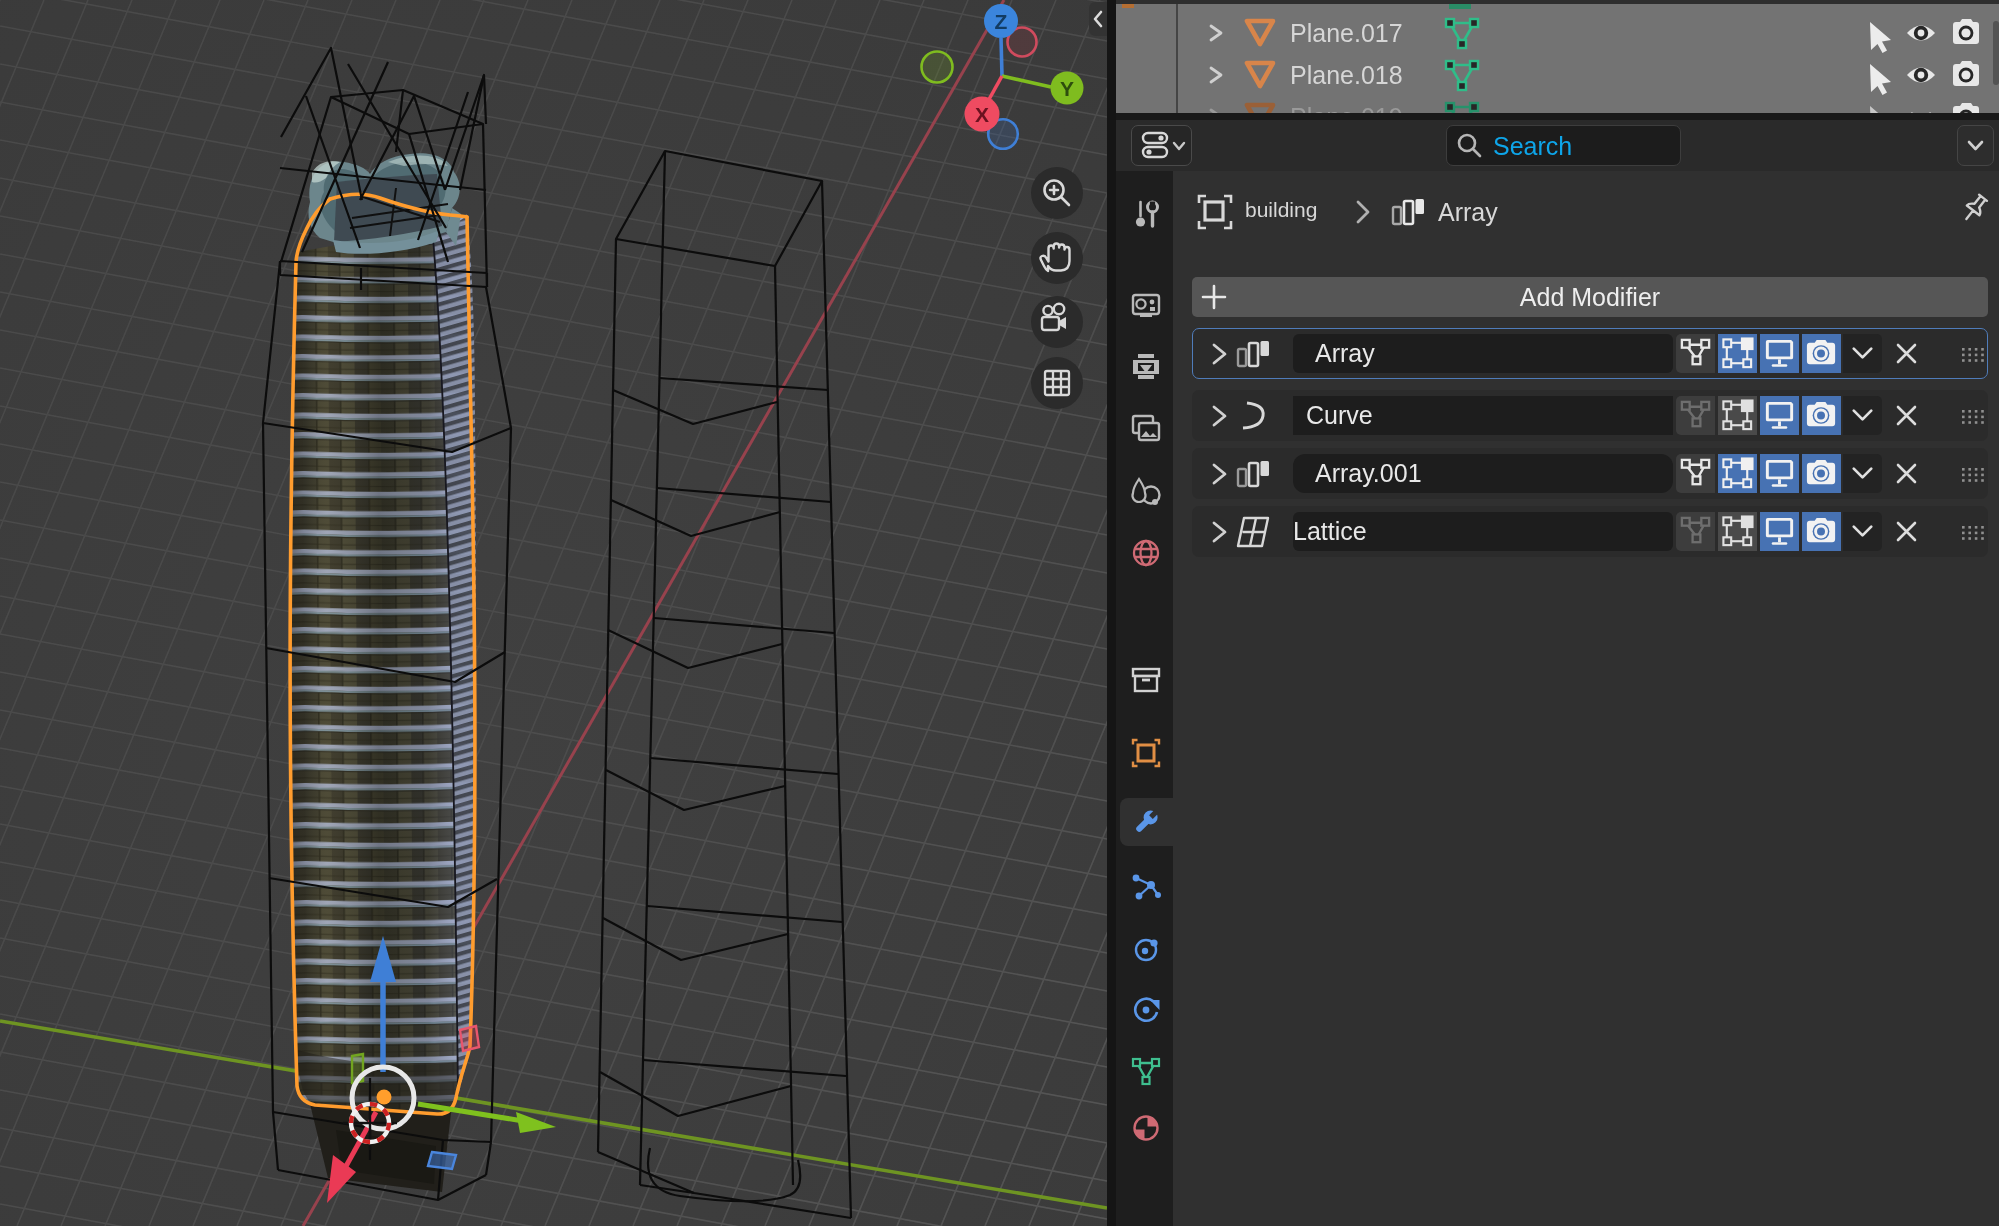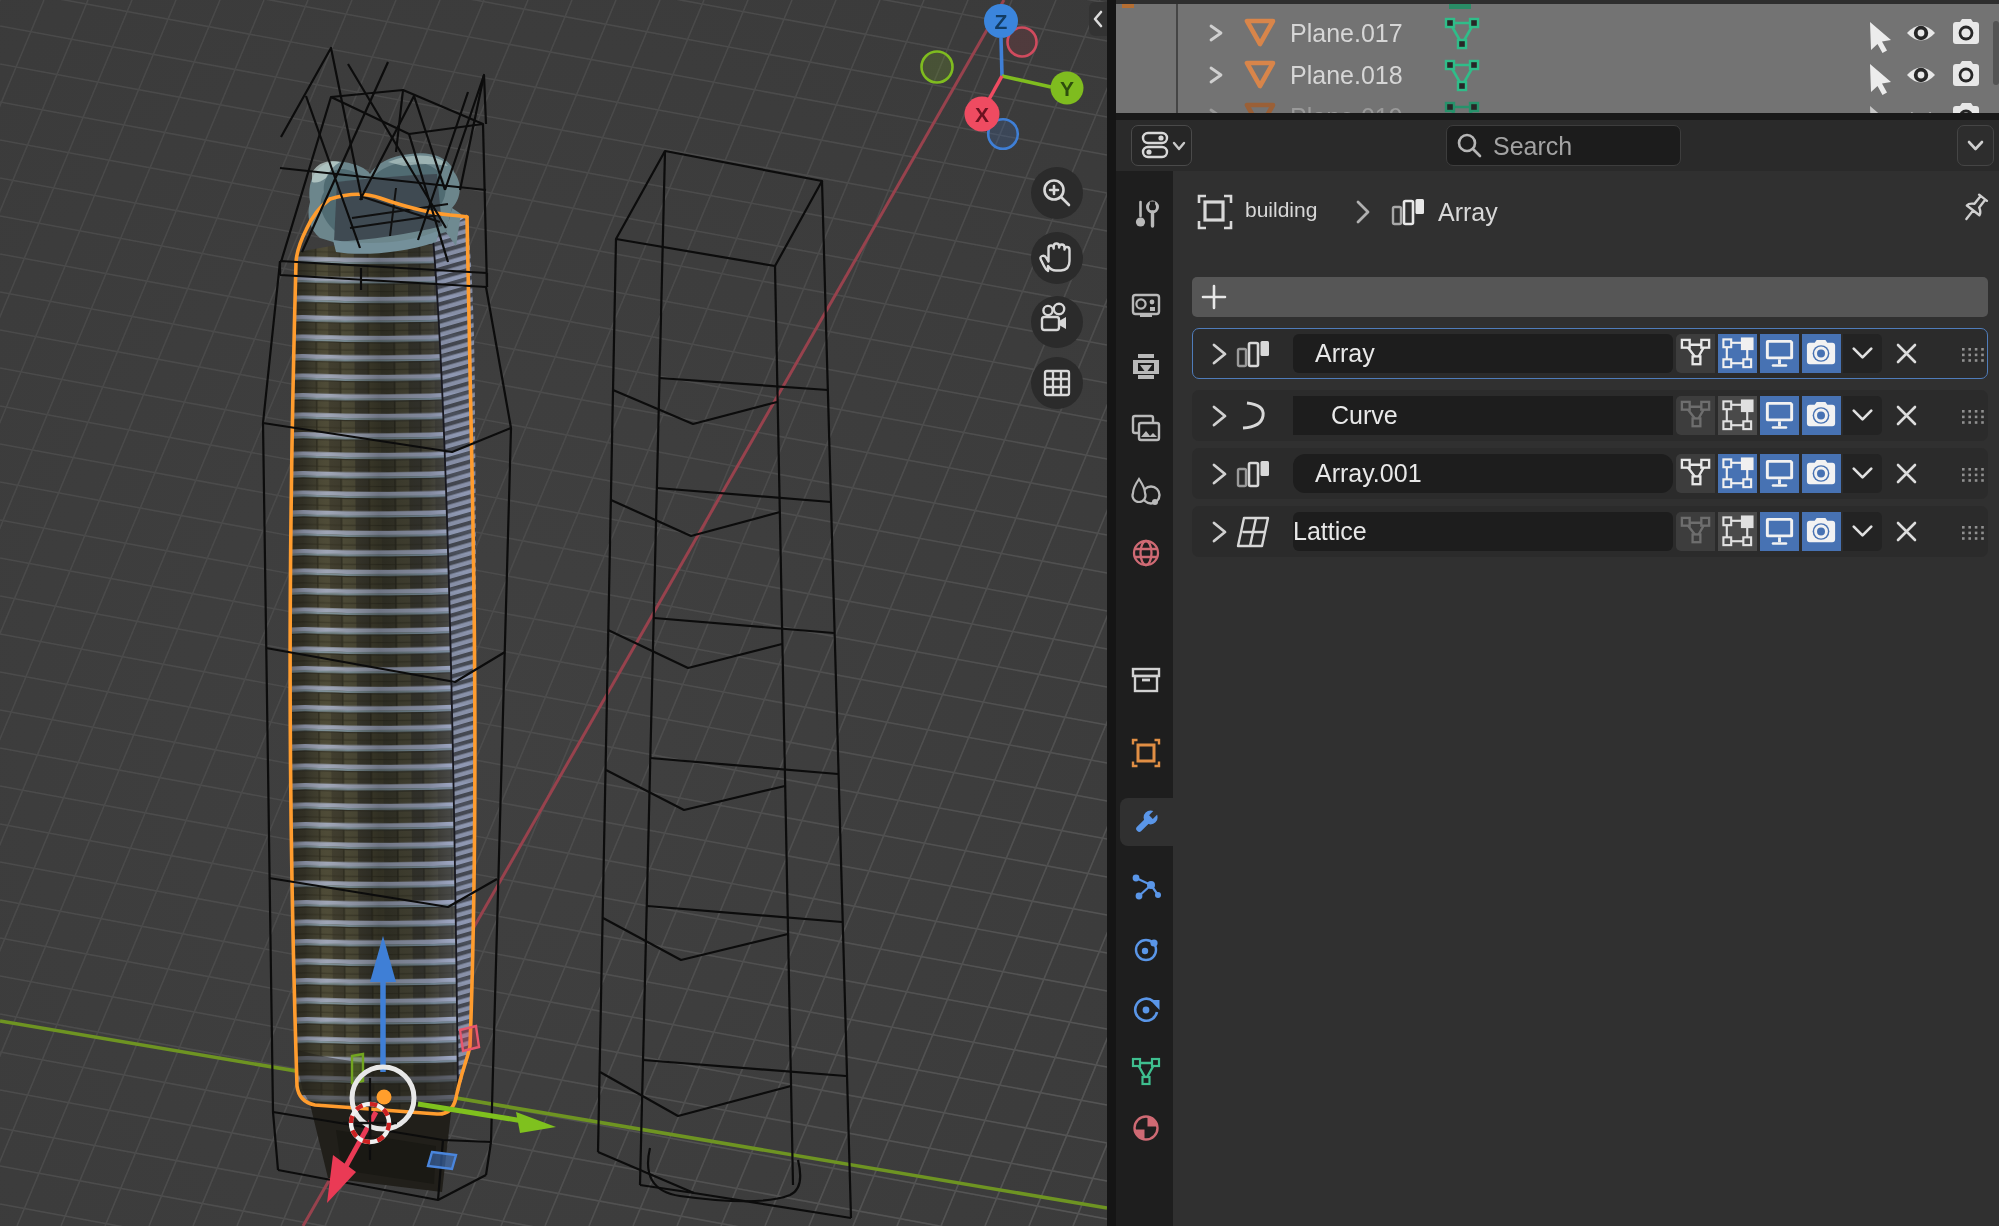--- a/index.html
+++ b/index.html
@@ -295,21 +295,21 @@
       <circle cx="18" cy="27" r="2.6" fill="#d8d8d8" stroke="none"></circle>
     </g>
     <path d="M43 18 L48 24 L53 18" stroke="#c8c8c8" stroke-width="2.4" fill="none" stroke-linecap="round" stroke-linejoin="round"></path>
   </svg>
 
   <div class="abs" style="left:330px;top:5px;width:235px;height:41px;background:#1c1c1c;border:1px solid #3d3d3d;border-radius:7px"></div>
   <svg class="abs" style="left:338px;top:11px" width="30" height="30" viewBox="0 0 30 30">
     <circle cx="13" cy="12" r="8" stroke="#b5b5b5" stroke-width="2.6" fill="none"></circle>
     <path d="M19 18 L26 25" stroke="#b5b5b5" stroke-width="2.6" stroke-linecap="round"></path>
   </svg>
-  <div class="abs" style="left:377px;top:12px;font-size:25px;color:#a3a3a3">Search</div>
+  <div class="abs" style="left:377px;top:12px;font-size:25px;color:#0ea5e9">Search</div>
 
   <div class="abs" style="left:841px;top:5px;width:37px;height:41px;background:#2d2d2d;border:1px solid #454545;border-radius:7px"></div>
   <svg class="abs" style="left:841px;top:5px" width="37" height="41" viewBox="0 0 37 41">
     <path d="M12 17 L18.5 24 L25 17" stroke="#cfcfcf" stroke-width="2.6" fill="none" stroke-linecap="round" stroke-linejoin="round"></path>
   </svg>
 
   <svg class="abs" style="left:81px;top:74px" width="36" height="36" viewBox="0 0 36 36">
     <rect x="8" y="8" width="18" height="18" fill="none" stroke="#d8d8d8" stroke-width="3.2"></rect>
     <g stroke="#d8d8d8" stroke-width="2.6" fill="none">
       <path d="M2 9 L2 2 L9 2"></path>
@@ -331,20 +331,21 @@
   <svg class="abs" style="left:843px;top:72px" width="32" height="36" viewBox="0 0 32 36">
     <g transform="rotate(38 16 16)" stroke="#d0d0d0" stroke-width="2.4" fill="none" stroke-linecap="round" stroke-linejoin="round">
       <path d="M11 3 L21 3 M13 3 L13 13 Q8 16 8 19 L24 19 Q24 16 19 13 L19 3 M16 19 L16 30"></path>
     </g>
   </svg>
 
   <div class="abs" style="left:76px;top:157px;width:796px;height:40px;background:#565656;border-radius:5px"></div>
   <svg class="abs" style="left:84px;top:163px" width="30" height="28" viewBox="0 0 30 28">
     <path d="M14 3 L14 25 M3 14 L25 14" stroke="#e8e8e8" stroke-width="2.6" stroke-linecap="round"></path>
   </svg>
+  <div class="abs" style="left:76px;top:163px;width:796px;text-align:center;font-size:25px;color:#eeeeee">Add Modifier</div>
 
   <div class="abs" style="left:76px;top:208px;width:796px;height:51px;background:#2b2b2b;border-radius:7px;border:1.6px solid #4f7cba;"></div>
 <svg class="abs" style="left:88px;top:219px" width="30" height="30" viewBox="0 0 30 30">
     <path d="M10 6 L21 15 L10 24" stroke="#d0d0d0" stroke-width="2.8" fill="none" stroke-linecap="round" stroke-linejoin="round"></path>
       </svg>
 <svg class="abs" style="left:119px;top:216px" width="36" height="36" viewBox="0 0 36 36">
     <rect x="3" y="13" width="8" height="17" rx="1.5" fill="none" stroke="#9a9a9a" stroke-width="2.4"></rect>
     <rect x="14" y="7" width="9" height="23" rx="1.5" fill="none" stroke="#d8d8d8" stroke-width="2.6"></rect>
     <rect x="25.5" y="5" width="8.5" height="15" rx="1.5" fill="#d8d8d8"></rect>
       </svg>
@@ -405,21 +406,21 @@
         <rect x="14.8" y="13.2" width="2.6" height="2.6" fill="#8f8f8f"></rect>
         <rect x="21.200000000000003" y="13.2" width="2.6" height="2.6" fill="#8f8f8f"></rect>
       </svg>
 <div class="abs" style="left:76px;top:270px;width:796px;height:51px;background:#2b2b2b;border-radius:7px;"></div>
 <svg class="abs" style="left:88px;top:281px" width="30" height="30" viewBox="0 0 30 30">
     <path d="M10 6 L21 15 L10 24" stroke="#d0d0d0" stroke-width="2.8" fill="none" stroke-linecap="round" stroke-linejoin="round"></path>
       </svg>
 <svg class="abs" style="left:119px;top:278px" width="36" height="36" viewBox="0 0 36 36">
     <path d="M12 5 Q30 7 28 18 Q26 29 8 30" fill="none" stroke="#d8d8d8" stroke-width="3"></path>
       </svg>
-<div class="abs" style="left:177px;top:276px;width:380px;height:39px;background:#1d1d1d;border-radius:0;color:#e8e8e8;font-size:25px;line-height:38px;padding-left:38px">Curve</div>
+<div class="abs" style="left:177px;top:276px;width:380px;height:39px;background:#1d1d1d;border-radius:0;color:#e8e8e8;font-size:25px;line-height:38px;padding-left:13px">Curve</div>
 <div class="abs" style="left:560px;top:276px;width:39px;height:39px;background:#3d3d3d;border-radius:5px 0 0 5px"></div>
 <svg class="abs" style="left:562px;top:278px" width="35" height="35" viewBox="0 0 36 36">
         <g stroke="#6e6e6e" stroke-width="2.4" fill="none">
       <path d="M8 9 L28 9 L19.5 24 Z" stroke-linejoin="round"></path>
       <rect x="4" y="4" width="8" height="8" fill="#3d3d3d"></rect>
       <rect x="24" y="4" width="8" height="8" fill="#3d3d3d"></rect>
       <rect x="15" y="21" width="8" height="8" fill="#3d3d3d"></rect>
         </g>
       </svg>
 <div class="abs" style="left:602px;top:276px;width:39px;height:39px;background:#4a4a4a"></div>

